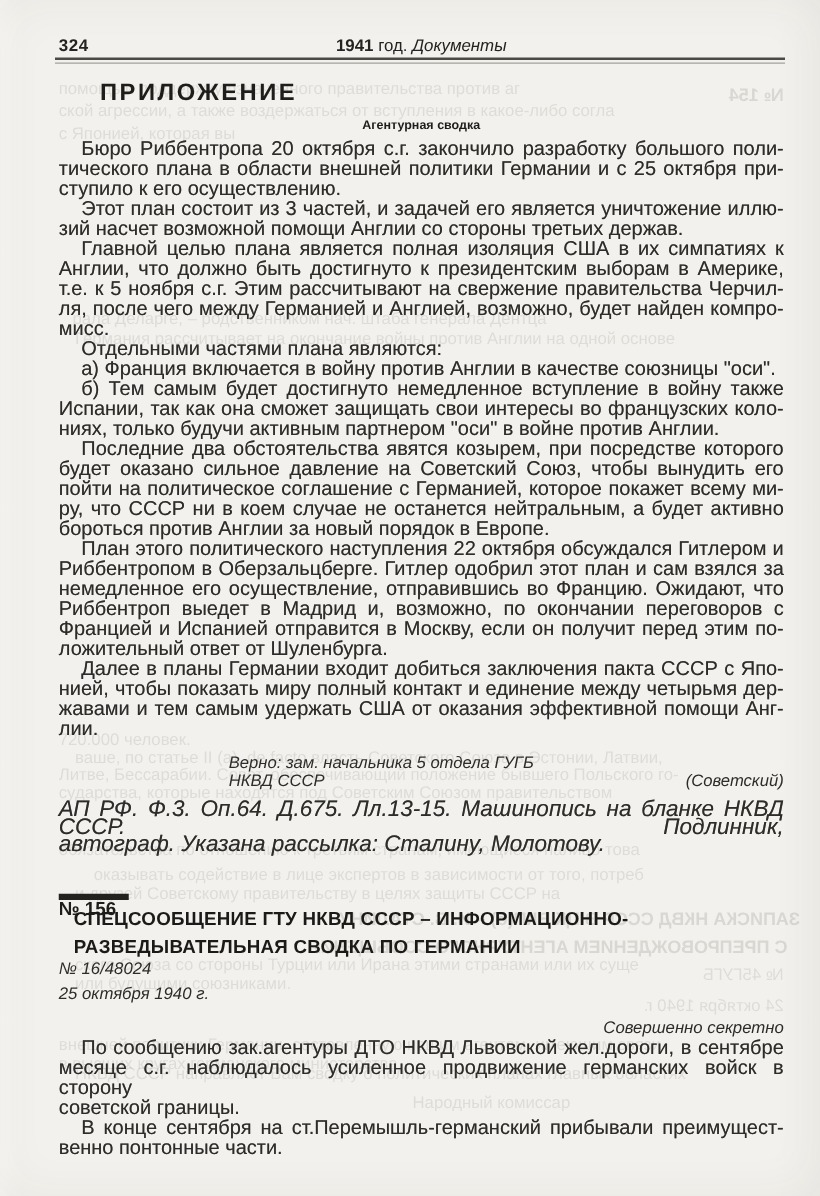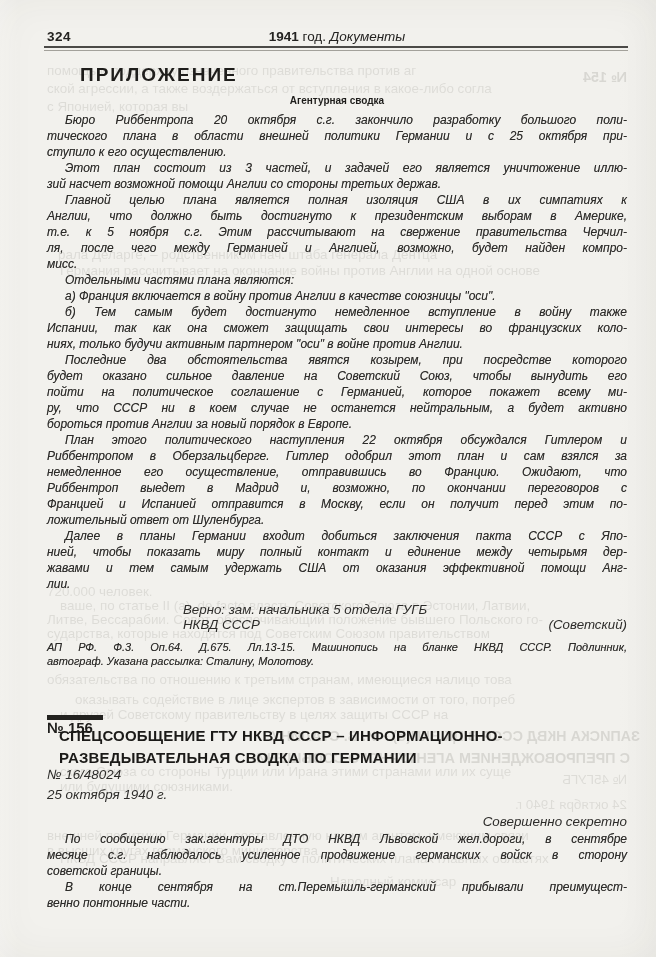--- a/index.html
+++ b/index.html
@@ -23,22 +23,22 @@
   .headtitle{position:absolute;left:0;right:0;top:0;text-align:center;}
   .headtitle .b{font-weight:bold;}
   .headtitle .i{font-style:italic;}
   .rule1{top:46px;left:44px;width:584px;height:2px;background:#4b4a47;}
   .rule2{top:50px;left:44px;width:584px;height:1px;background:#a3a19b;}
 
   
   .app-label{left:80px;top:64px;font-weight:bold;font-size:19px;letter-spacing:2px;color:#1e1d1b;}
   .app-title{top:95px;text-align:center;font-weight:bold;font-size:10px;color:#1e1d1b;}
 
-  .body-text{font-size:12px;line-height:16px;color:#2d2c2a;
-    text-shadow:0 0 .4px rgba(45,44,42,.55);font-style:italic;}
+  .body-text{font-size:16px;line-height:16px;color:#2d2c2a;
+    text-shadow:0 0 .4px rgba(45,44,42,.55);}
   .pline{text-align:justify;text-align-last:justify;white-space:normal;}
   .pline.last{text-align-last:left;}
   .pline.first{text-indent:18px;}
 
   
   .signoff{left:183px;top:603px;font-style:italic;font-size:13.3px;line-height:14.5px;color:#2d2c2a;}
   .sign-name{top:617px;text-align:right;font-style:italic;font-size:13.3px;color:#2d2c2a;}
 
   
   .arch{top:640px;font-style:italic;font-size:12.9px;line-height:14.2px;color:#2d2c2a;}
@@ -150,21 +150,21 @@
         <div class="pline last">лии.</div>
       </div>
     </div>
 
   <div class="abs signoff">
     <div>Верно: зам. начальника 5 отдела ГУГБ</div>
     <div>НКВД СССР</div>
   </div>
   <div class="col sign-name">(Советский)</div>
 
-  <div class="col arch body-text" style="font-size:11px;line-height:14.2px;font-style:italic;">
+  <div class="col arch body-text" style="font-size:18px;line-height:14.2px;font-style:italic;">
       <div>
         <div class="pline">АП РФ. Ф.3. Оп.64. Д.675. Лл.13-15. Машинопись на бланке НКВД СССР. Подлинник,</div>
         <div class="pline last">автограф. Указана рассылка: Сталину, Молотову.</div>
       </div>
     </div>
 
   <div class="col doc-num">№ 156</div>
   <div class="abs doc-bar"></div>
   <div class="col doc-title">
     <div>СПЕЦСООБЩЕНИЕ ГТУ НКВД СССР – ИНФОРМАЦИОННО-</div>

